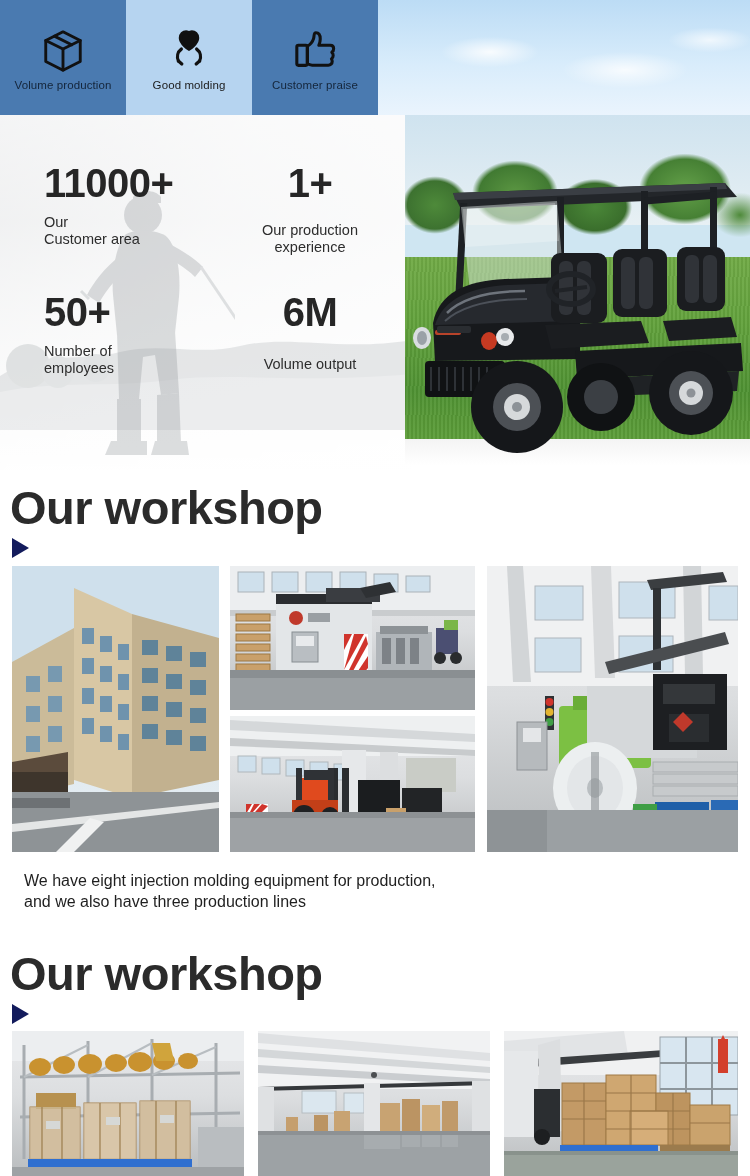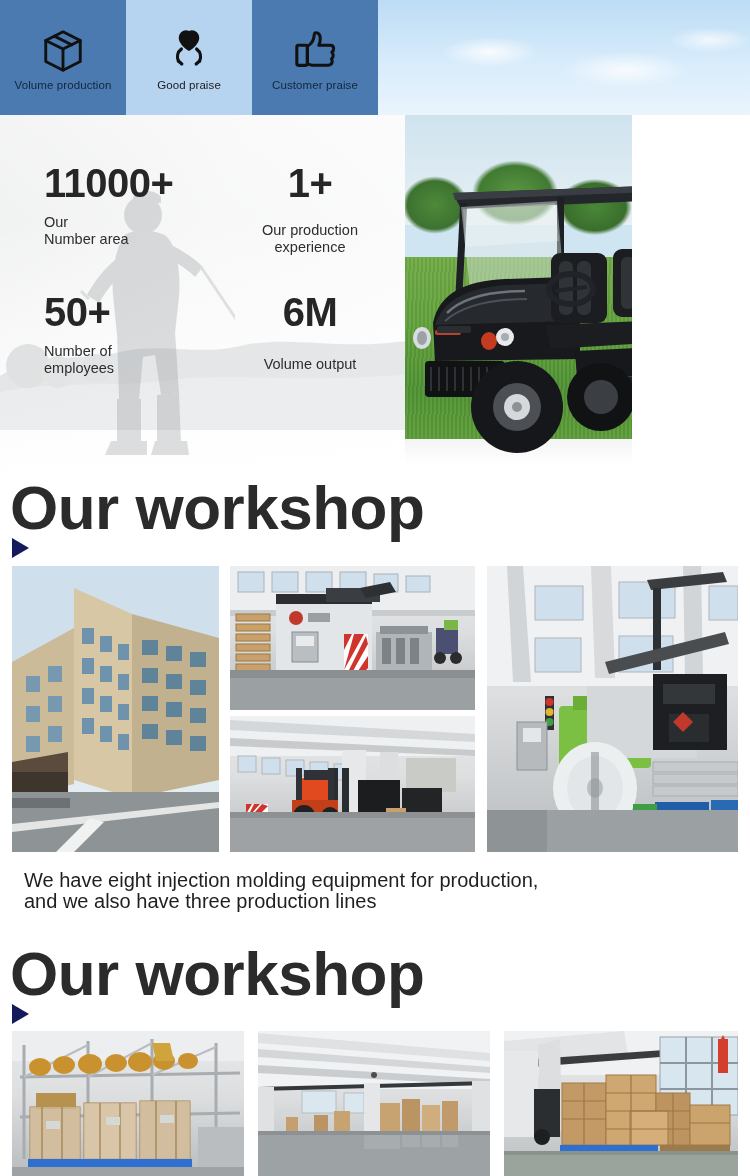--- a/index.html
+++ b/index.html
@@ -63,21 +63,21 @@
     text-align: center;
     color: #1b1b1b;
     letter-spacing: 0.1px;
   }
   .tile.dark .tile-label { color: #14253a; }
 
   
   .showcase {
     position: absolute;
     left: 0; top: 115px;
-    width: 632px; height: 355px;
+    width: 750px; height: 355px;
     overflow: hidden;
   }
   .stats-panel {
     position: absolute;
     left: 0; top: 0;
     width: 412px; height: 355px;
     background:
       linear-gradient(115deg, rgba(255,255,255,0.62) 0%, rgba(255,255,255,0.82) 45%, rgba(255,255,255,0.93) 100%),
       linear-gradient(to bottom, #e3e4e6 0%, #d5d7d9 30%, #e8e9ea 62%, #fdfdfd 100%);
     overflow: hidden;
@@ -158,41 +158,41 @@
   }
   .pp-floor {
     position: absolute; left: 0; bottom: 0; width: 345px; height: 26px;
     background: linear-gradient(to bottom, #f4f4f4, #ffffff);
   }
   .pp-cart { position: absolute; left: 0; top: 30px; }
 
   
   .section-heading {
     position: absolute;
-    font-size: 62px;
+    font-size: 47px;
     font-weight: 700;
     color: #2b2b2b;
     letter-spacing: -0.5px;
     line-height: 52px;
   }
   .section-arrow {
     position: absolute;
     width: 0; height: 0;
     border-left: 17px solid #131b5c;
     border-top: 10px solid transparent;
     border-bottom: 10px solid transparent;
   }
   .photo {
     position: absolute;
     overflow: hidden;
     background: #d7dde2;
   }
   .caption {
     position: absolute;
-    font-size: 20px;
+    font-size: 16px;
     line-height: 21px;
     color: #1f1f1f;
     white-space: pre-line;
   }
 
   
   .scene { position:absolute; left:0; top:0; right:0; bottom:0; }
   .sky-bg { background: linear-gradient(to bottom, #c7dcea 0%, #dce9f1 48%, #e8eef2 100%); }
   .indoor-bg { background: linear-gradient(to bottom, #e9eaec 0%, #dcdee0 45%, #b9bcbe 100%); }
 </style>
@@ -222,21 +222,21 @@
         <svg width="48" height="46" viewBox="0 0 50 48" fill="none" stroke="#111" stroke-width="3.4" stroke-linecap="round">
           <path d="M25 22 C25 22 16 16.5 16 10.5 C16 6.5 19 4 22 4 C23.9 4 25 5.6 25 5.6 C25 5.6 26.1 4 28 4
                    C31 4 34 6.5 34 10.5 C34 16.5 25 22 25 22 Z" fill="#111" stroke="#111"></path>
           <path d="M17 22 C13 25 12 30 14 34.5"></path>
           <path d="M33 22 C37 25 38 30 36 34.5"></path>
           <path d="M14 34.5 L17.5 37.5"></path>
           <path d="M36 34.5 L32.5 37.5"></path>
         </svg>
       </div>
       <div class="tile-label">Good
-praise</div>
+molding</div>
     </div>
 
     <div class="tile dark">
       <div class="tile-icon">
         <svg width="48" height="44" viewBox="0 0 50 46" fill="none" stroke="#111" stroke-width="3.2" stroke-linejoin="round" stroke-linecap="round">
           <path d="M17 18 C17 18 22 15 23.5 10 C24.4 7 23.5 4 26 4 C29 4 30.5 6.5 30.5 10.5
                    C30.5 13.5 29 17 29 17 L41 17 C43.2 17 44.5 18.6 44.5 20.6 C44.5 23 42.6 24.4 42.6 24.4
                    C42.6 24.4 44 25.6 44 27.6 C44 29.8 42.2 31.2 42.2 31.2 C42.2 31.2 43 32.4 43 34
                    C43 36.4 41.2 37.8 39 37.8 L22 37.8 C19.2 37.8 17 36 17 36 Z"></path>
           <rect x="6" y="17" width="11" height="21" rx="1.6"></rect>
@@ -275,21 +275,21 @@
         <path d="M100 278 L132 278 L134 292 L96 292 Z"></path>
       </g>
       <path d="M146 104 L196 178" stroke="#9ea3a7" stroke-width="3" fill="none"></path>
       <path d="M26 128 L34 136" stroke="#9ea3a7" stroke-width="3" fill="none"></path>
     </svg>
 
     <div class="stats-grid">
       <div class="stat stat-1">
         <div class="stat-value">11000+</div>
         <div class="stat-label">Our
-Number area</div>
+Customer area</div>
       </div>
       <div class="stat stat-2">
         <div class="stat-value">1+</div>
         <div class="stat-label">Our production
 experience</div>
       </div>
       <div class="stat stat-3">
         <div class="stat-value">50+</div>
         <div class="stat-label">Number of
 employees</div>

